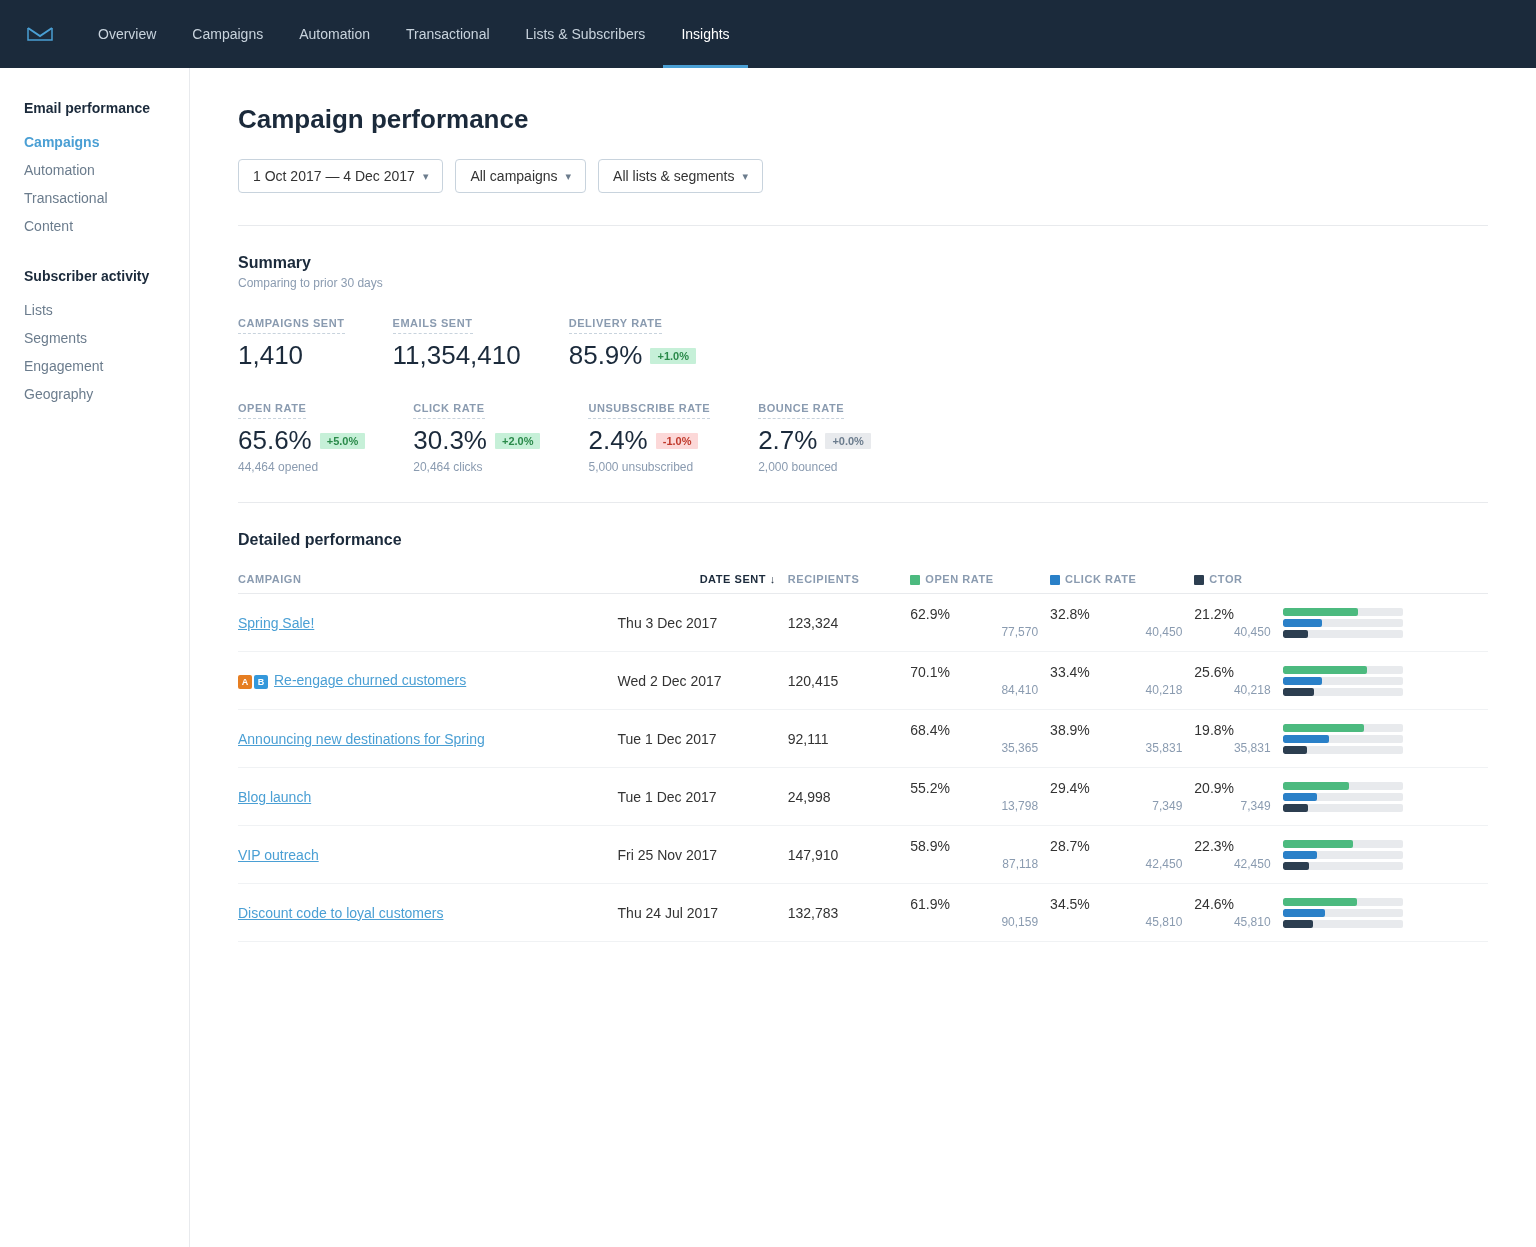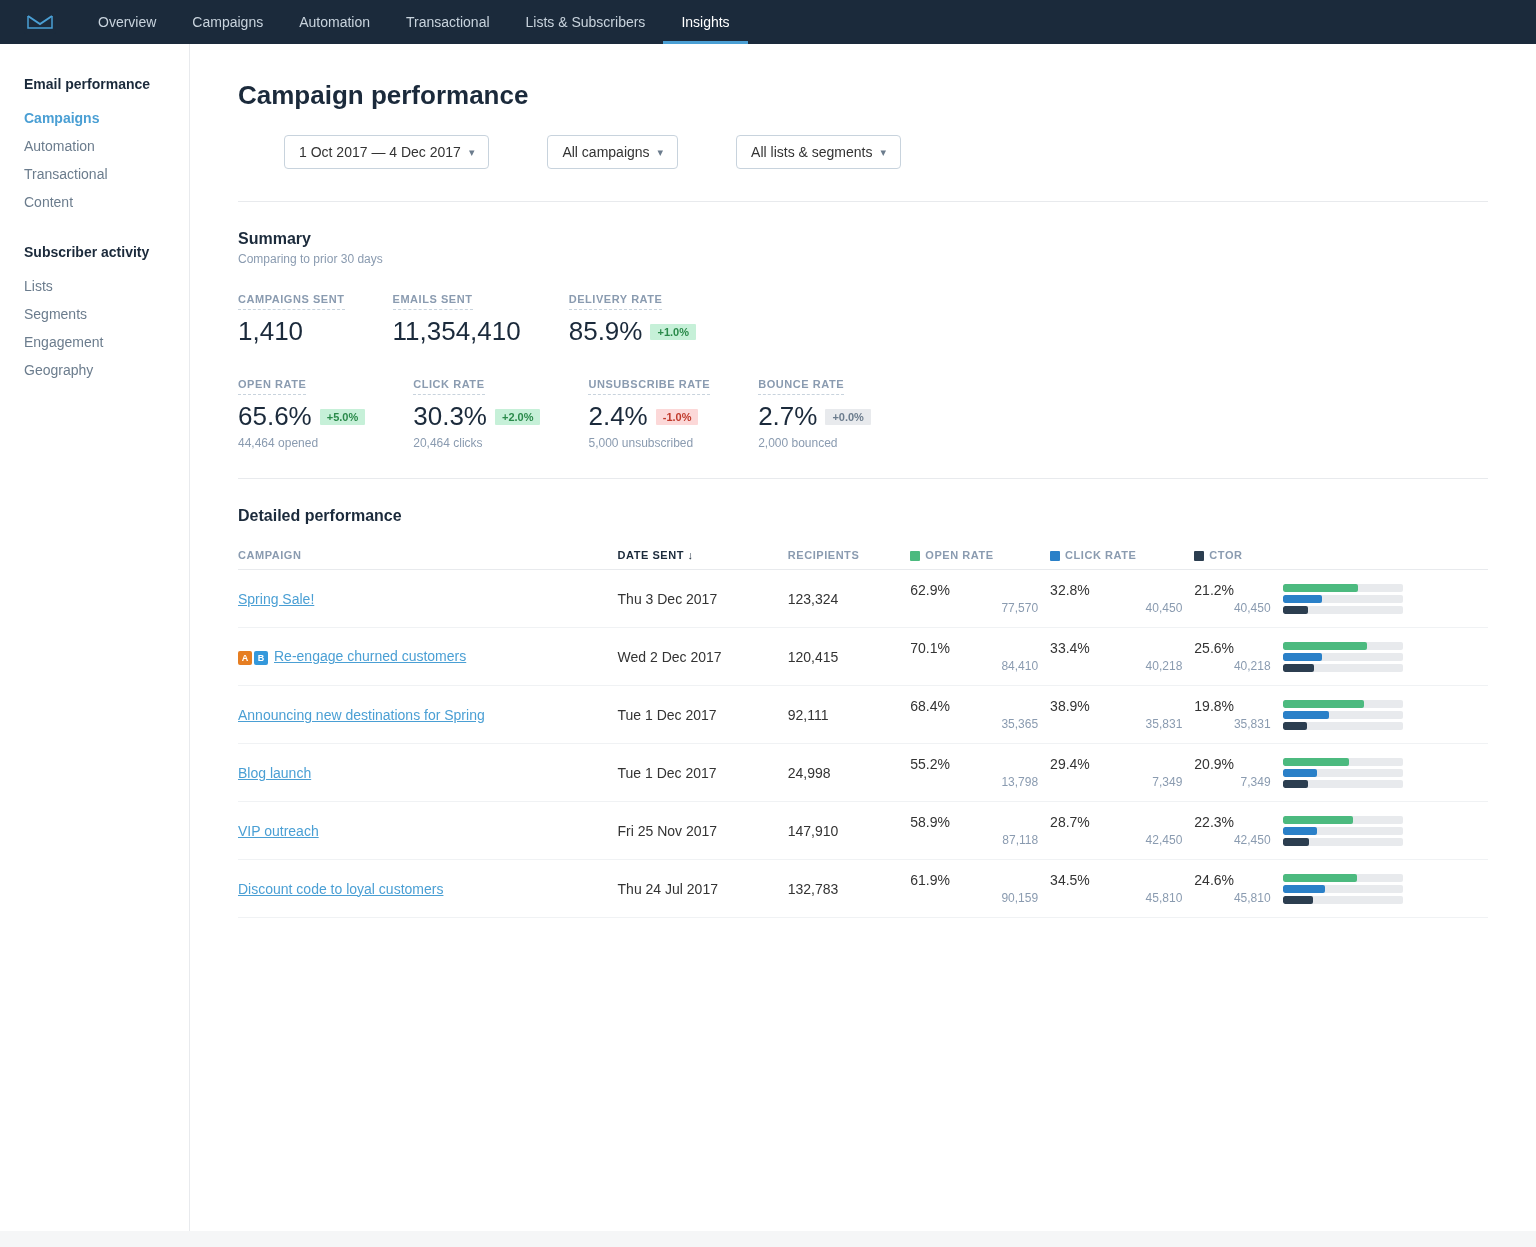--- a/index.html
+++ b/index.html
@@ -4,21 +4,21 @@
   <style>
     * { box-sizing: border-box; margin: 0; padding: 0; }
     body { font-family: -apple-system, BlinkMacSystemFont, 'Segoe UI', Helvetica, Arial, sans-serif; background: #f5f6f7; color: #333; font-size: 14px; }
 
     
     nav {
       background: #1b2a3b;
       display: flex;
       align-items: center;
       padding: 0 24px;
-      height: 44px;
+      height: 68px;
       position: relative;
     }
     .nav-logo {
       width: 32px; height: 24px;
       margin-right: 24px;
       flex-shrink: 0;
     }
     .nav-items {
       display: flex;
       align-items: center;
@@ -109,21 +109,20 @@
       background: #fff;
       border-radius: 4px;
       padding: 8px 14px;
       font-size: 14px;
       color: #333;
       cursor: pointer;
       display: flex;
       align-items: center;
       gap: 8px;
       white-space: nowrap;
-      margin-left: 46px;
     }
     .filter-btn .chevron { font-size: 11px; color: #6b7c8d; }
 
     
     .section-divider { border: none; border-top: 1px solid #e8eaed; margin: 28px 0; }
 
     .summary-title {
       font-size: 16px;
       font-weight: 700;
       color: #1b2a3b;
@@ -196,21 +195,21 @@
     th {
       text-align: left;
       font-size: 11px;
       font-weight: 700;
       color: #8a9bb0;
       text-transform: uppercase;
       letter-spacing: 0.05em;
       padding: 8px 12px 8px 0;
       white-space: nowrap;
     }
-    th.sorted { color: #1b2a3b; }
+    th.sorted { color: #1b2a3b; text-align: right; }
     td {
       padding: 12px 12px 12px 0;
       vertical-align: middle;
       border-bottom: 1px solid #f0f2f4;
     }
     .campaign-link {
       color: #4a9fd4;
       text-decoration: underline;
       cursor: pointer;
       font-size: 14px;

